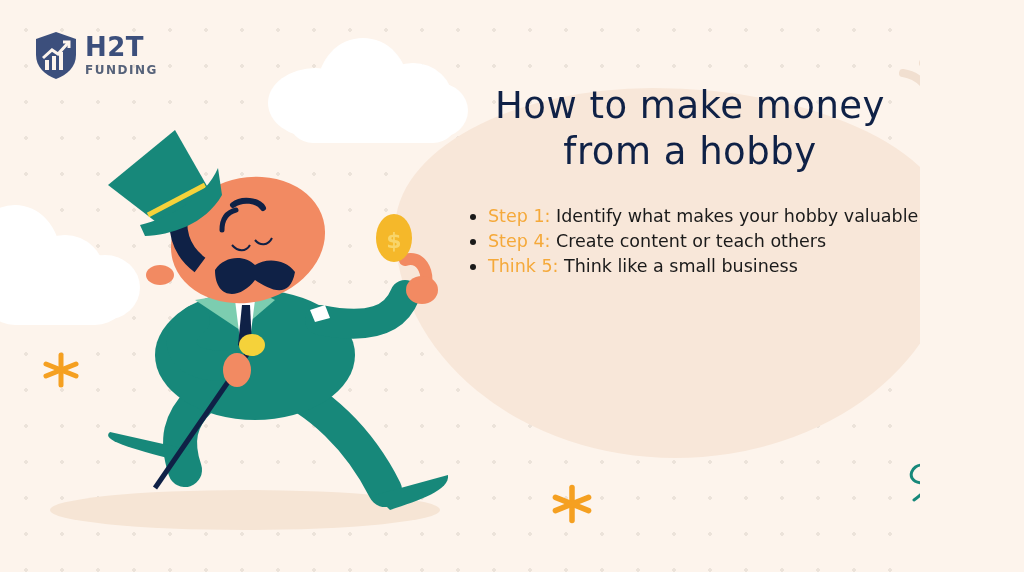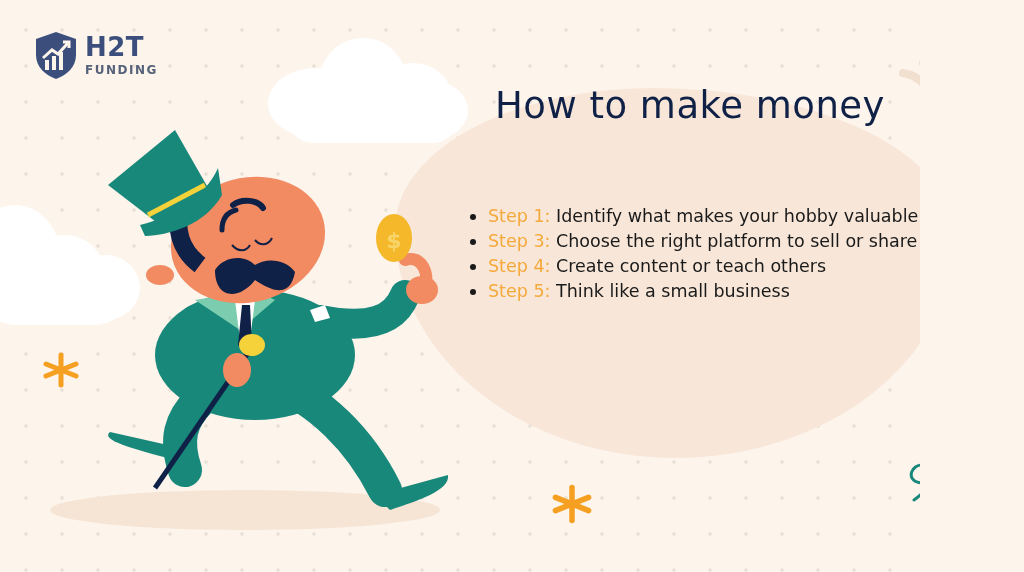--- a/index.html
+++ b/index.html
@@ -110,27 +110,27 @@
       <path d="M30 12 L36 12 L36 18" stroke="#fdf4ec" stroke-width="3" fill="none"></path>
     </svg>
     <div class="logo-text">
       <span class="logo-main">H2T</span>
       <span class="logo-sub">FUNDING</span>
     </div>
   </div>
 
   <h1 class="title">
     <span>How to make money</span><br>
+    <span>from a hobby</span>
   </h1>
 
   <ul class="steps">
     <li><span class="step-label">Step 1:</span> <span class="step-text">Identify what makes your hobby valuable</span></li>
-    <li><span class="step-label">Step 3:</span> <span class="step-text">Choose the right platform to sell or share</span></li>
     <li><span class="step-label">Step 4:</span> <span class="step-text">Create content or teach others</span></li>
-    <li><span class="step-label">Step 5:</span> <span class="step-text">Think like a small business</span></li>
+    <li><span class="step-label">Think 5:</span> <span class="step-text">Think like a small business</span></li>
   </ul>
 
   <svg class="deco" style="left:42px;top:352px" width="38" height="36" viewBox="0 0 38 36">
     <g stroke="#f5a021" stroke-width="5" stroke-linecap="round">
       <line x1="19" y1="3" x2="19" y2="33"></line>
       <line x1="4" y1="12" x2="34" y2="24"></line>
       <line x1="4" y1="24" x2="34" y2="12"></line>
     </g>
   </svg>
   <svg class="deco" style="left:551px;top:484px" width="42" height="40" viewBox="0 0 38 36">

